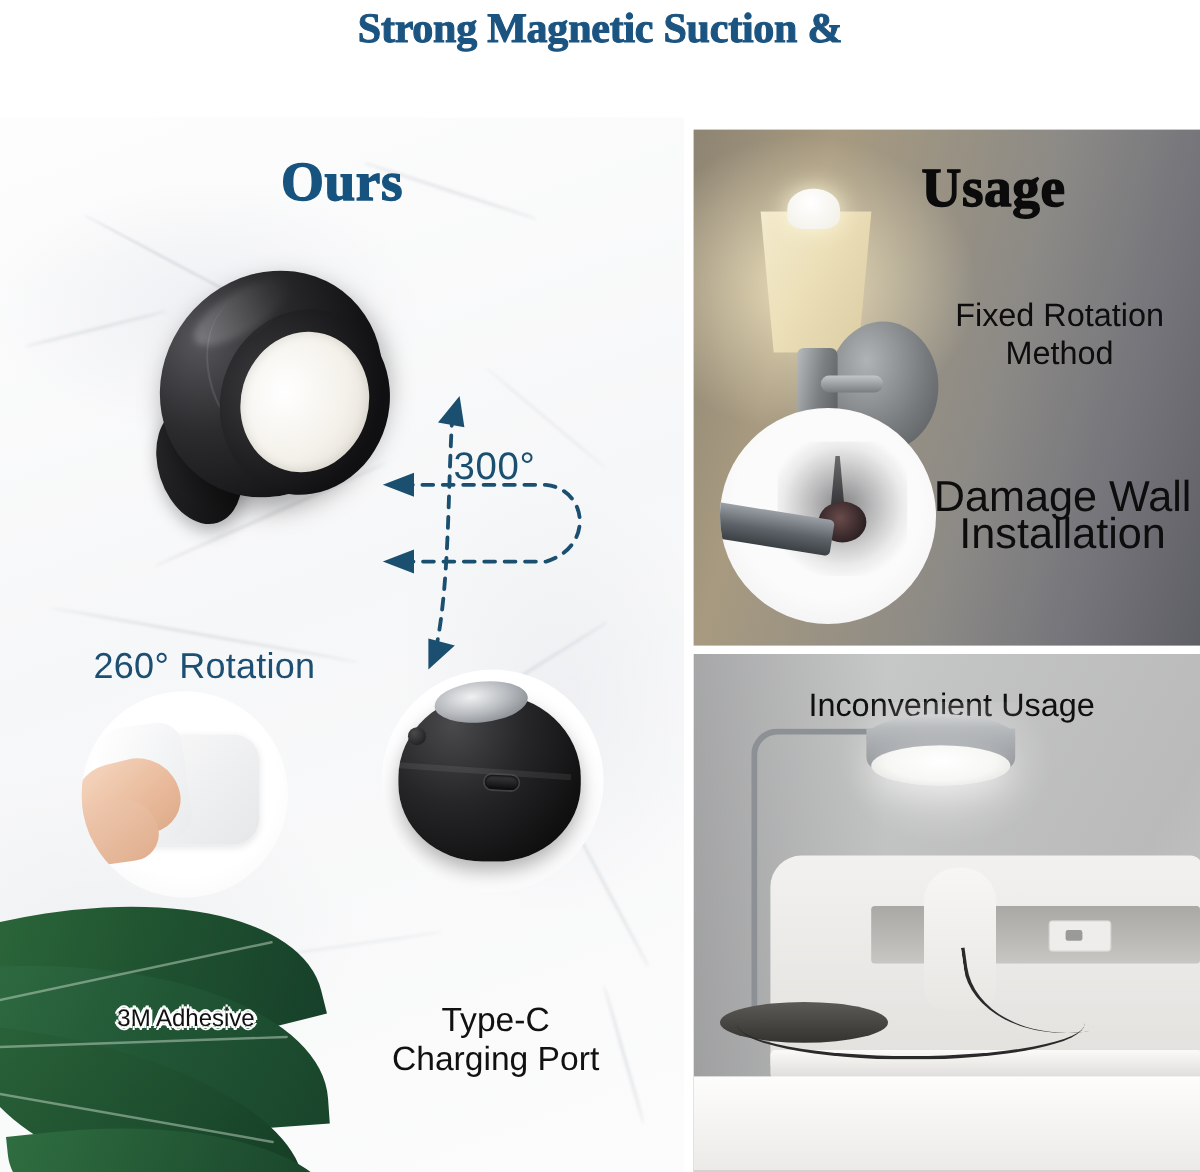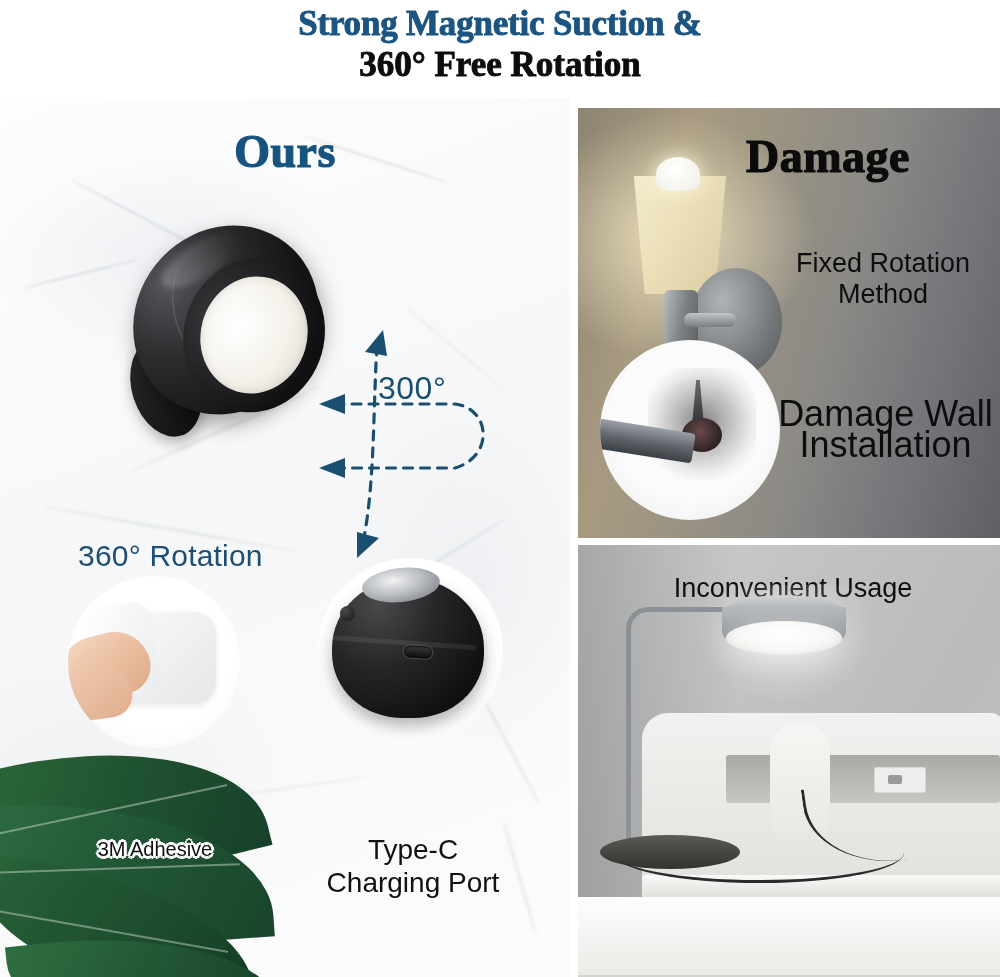--- a/index.html
+++ b/index.html
@@ -380,21 +380,20 @@
     border-left:3px solid #2a2a2a;
     border-radius:0 0 0 80%;
     transform:rotate(-8deg);
   }
 </style>
 </head>
 <body>
 
 <div class="header">
   <div class="title-line1">Strong Magnetic Suction &amp;</div>
-  <div class="title-line2">360° Free Rotation</div>
 </div>
 
 <div class="left-col">
   <div class="vein v1"></div>
   <div class="vein v2"></div>
   <div class="vein v3"></div>
   <div class="vein v4"></div>
   <div class="vein v5"></div>
   <div class="vein v6"></div>
   <div class="vein v7"></div>
@@ -417,21 +416,21 @@
     <g fill="none" stroke="#1b4f70" stroke-width="3.2" stroke-dasharray="9 8" stroke-linecap="round">
       <path d="M72 30 C 68 90, 70 170, 58 226"></path>
       <path d="M30 88 L 150 88 C 185 92, 190 140, 150 152 L 30 152"></path>
     </g>
     <polygon points="78,14 60,36 82,40" fill="#1b4f70"></polygon>
     <polygon points="52,242 74,222 52,216" fill="#1b4f70"></polygon>
     <polygon points="14,88 40,78 40,98" fill="#1b4f70"></polygon>
     <polygon points="14,152 40,142 40,162" fill="#1b4f70"></polygon>
   </svg>
   <div class="deg-label">300°</div>
-  <div class="rot-caption">360° Rotation</div>
+  <div class="rot-caption">260° Rotation</div>
 
   <div class="adh-circle">
     <div class="adh-pad"></div>
     <div class="adh-pad2"></div>
     <div class="adh-finger"></div>
     <div class="adh-finger2"></div>
   </div>
 
   <div class="usb-circle">
     <div class="usb-body"></div>
@@ -453,21 +452,21 @@
     <div>3M Adhesive</div>
   </div>
 
   <div class="cap-typec">
     <div>Type-C</div>
     <div>Charging Port</div>
   </div>
 </div>
 
 <div class="rt-panel">
-  <div class="others-title">Damage</div>
+  <div class="others-title">Usage</div>
 
   <div class="sconce-shade"></div>
   <div class="sconce-bulb"></div>
   <div class="sconce-plate"></div>
   <div class="sconce-arm"></div>
   <div class="sconce-stem"></div>
 
   <div class="cap-fixed">
     <div>Fixed Rotation</div>
     <div>Method</div>

